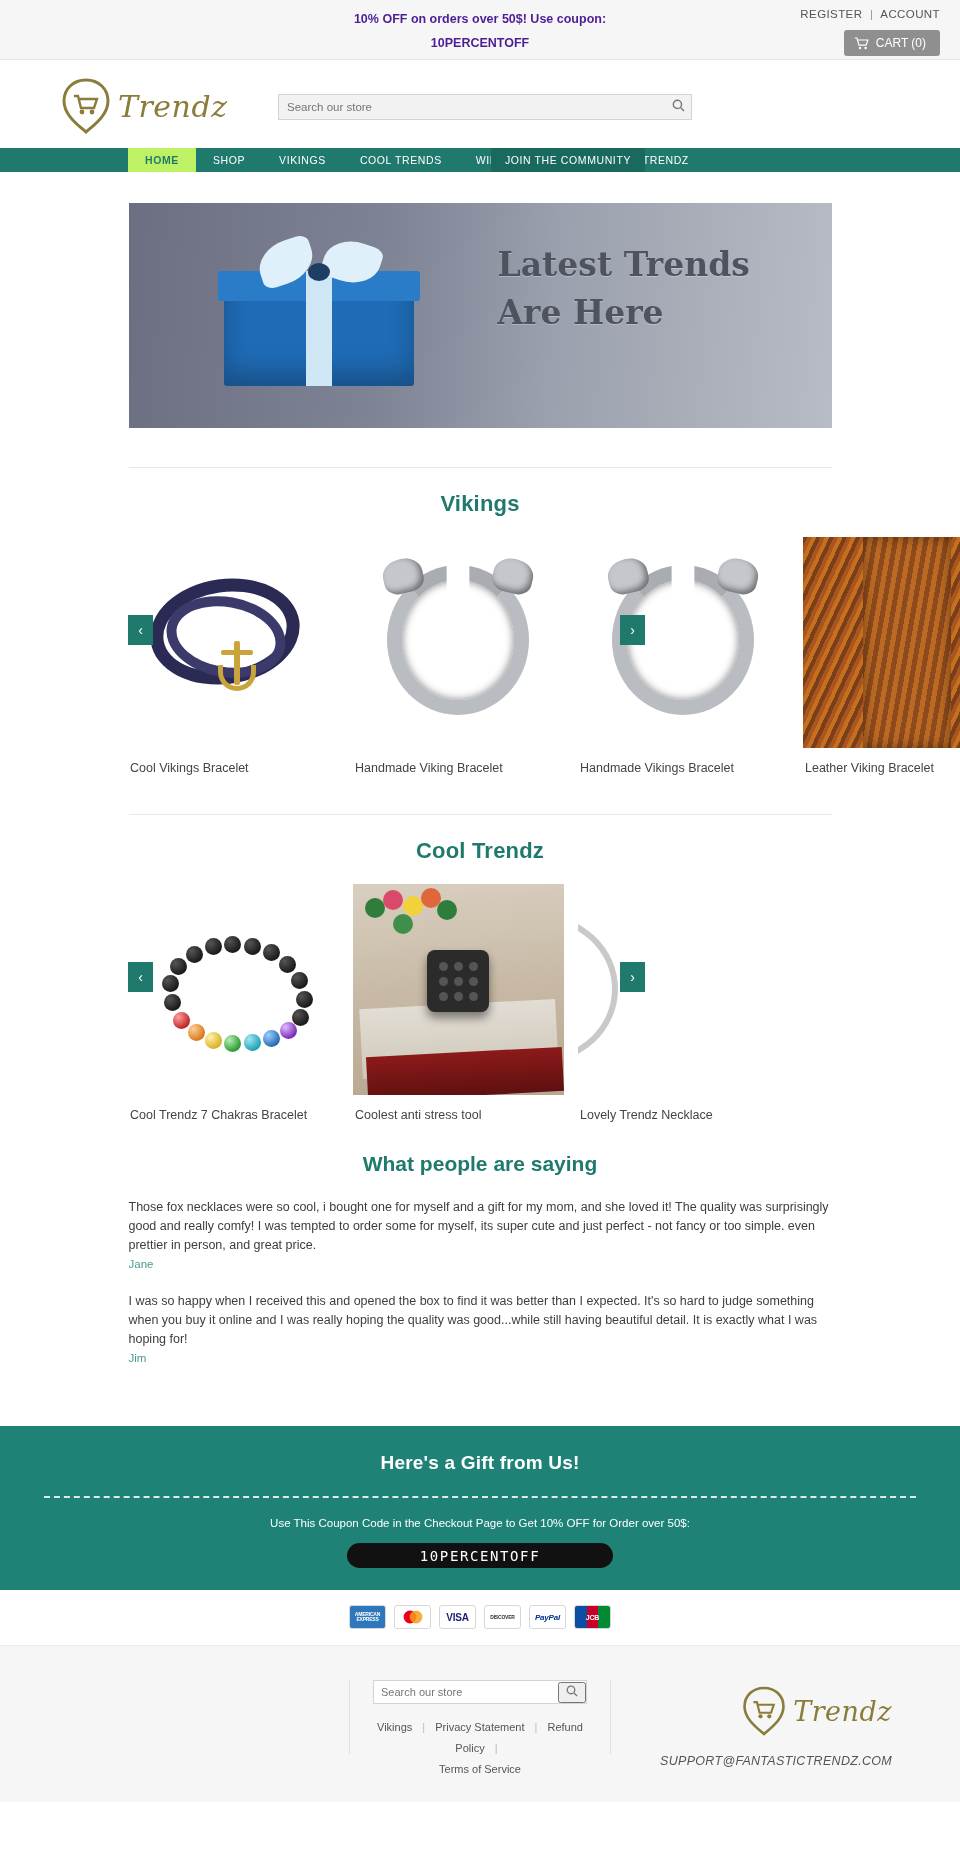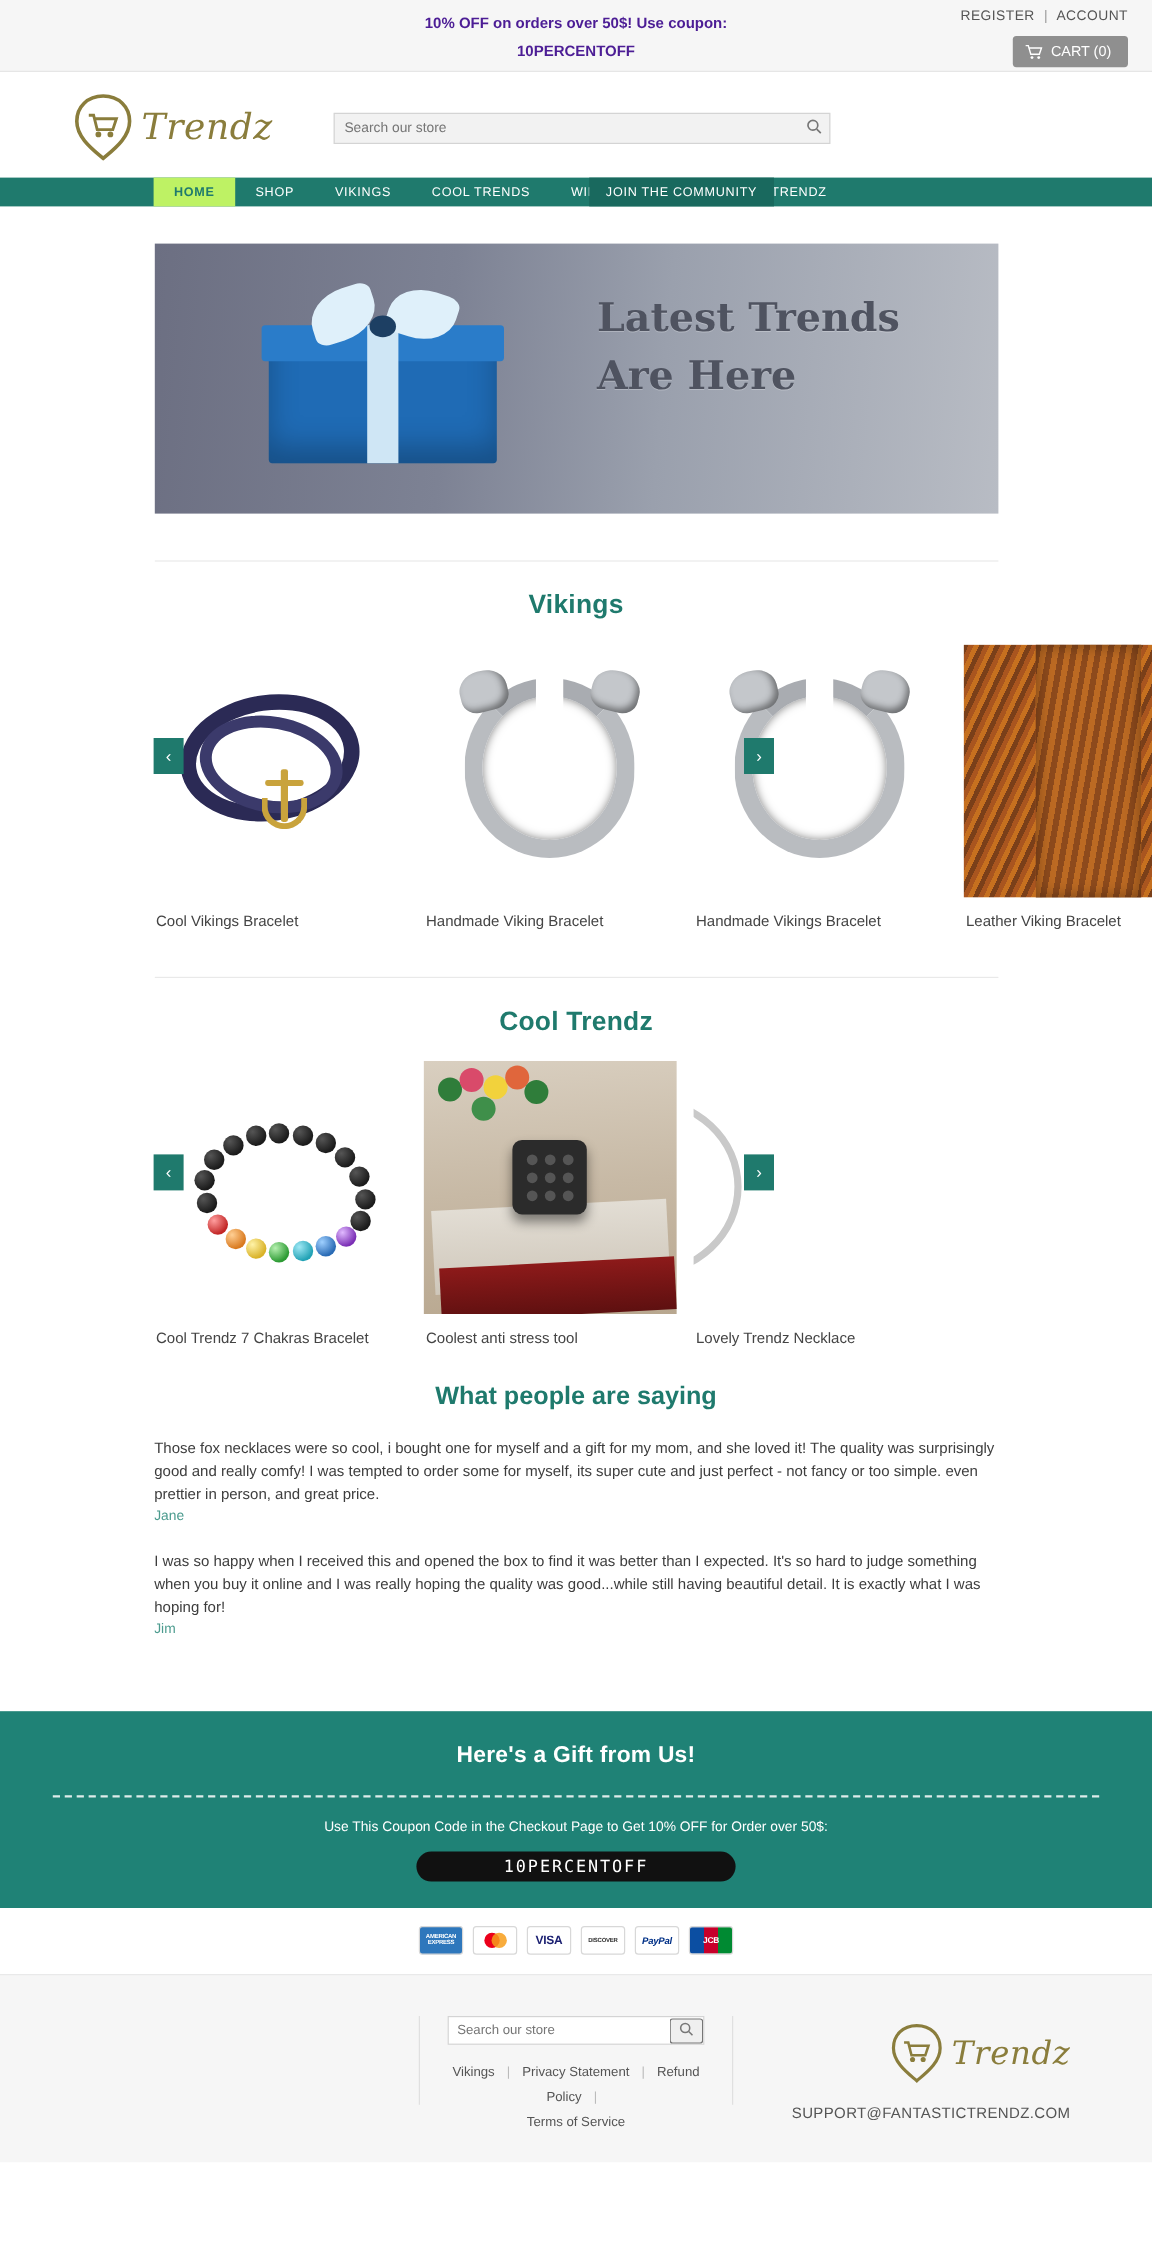--- a/index.html
+++ b/index.html
@@ -484,20 +484,21 @@
     right: 68px; top: 40px;
     text-align: right;
   }
   .f-logo { display: flex; align-items: center; gap: 6px; justify-content: flex-end; }
   .f-logo .logo-text { font-size: 27px; }
   .f-email {
     margin-top: 18px;
     font-size: 12.5px;
     color: #555;
     letter-spacing: 0.3px;
+    font-style: italic;
   }
 </style>
 </head>
 <body>
 
 <div class="page">
 
   <div class="topbar">
     <div class="promo">
       <span>10% OFF on orders over 50$! Use coupon:</span>

